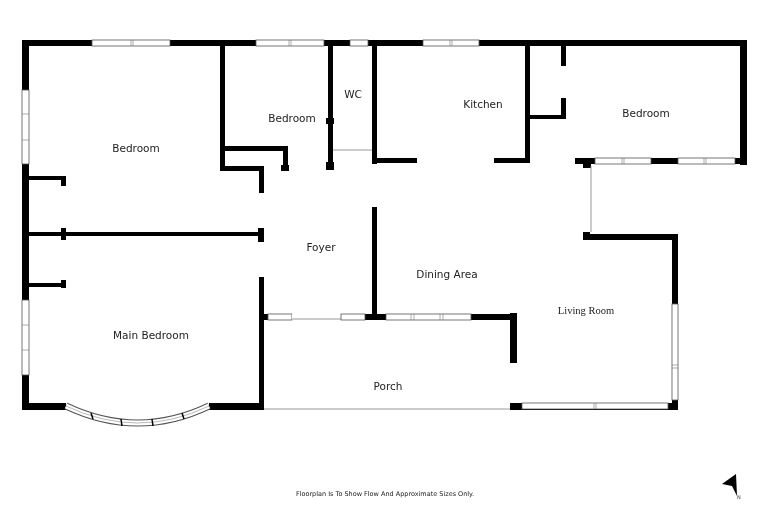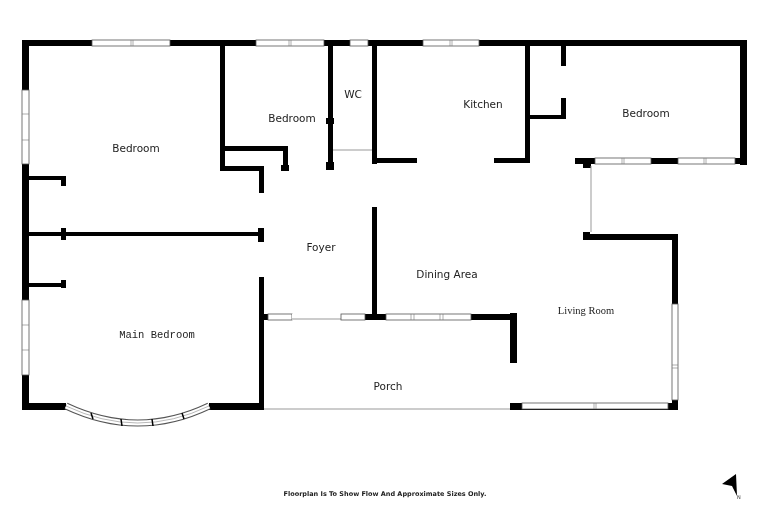--- a/index.html
+++ b/index.html
@@ -3,21 +3,21 @@
 <meta charset="utf-8">
 <style>
   html, body { margin:0; padding:0; background:#ffffff; }
   body { width:768px; height:512px; position:relative; overflow:hidden; font-family:"DejaVu Sans", sans-serif; }
   svg { position:absolute; left:0; top:0; }
   .wall { fill:#000; }
   .win { fill:#fff; stroke:#555; stroke-width:0.8; }
   .winline { stroke:#777; stroke-width:0.6; }
   .thin { stroke:#999; stroke-width:1; fill:none; }
   .label { position:absolute; font-size:10.5px; color:#222; white-space:nowrap; transform:translate(-50%,-50%);text-align:center; }
-  .footer { position:absolute; left:385px; top:494px; font-size:6.5px; color:#222; transform:translate(-50%,-50%); white-space:nowrap;font-weight:bold; }
+  .footer { position:absolute; left:385px; top:494px; font-size:6.5px; color:#222; transform:translate(-50%,-50%); white-space:nowrap; }
   .north { position:absolute; left:720px; top:470px; width:30px; height:32px; }
   .nlabel { position:absolute; left:737px; top:494px; font-size:5px; color:#333; }
 </style>
 </head>
 <body>
 
 <svg width="768" height="512" viewBox="0 0 768 512">
 
   <rect class="wall" x="22" y="40" width="724" height="6"></rect>
 
@@ -140,21 +140,21 @@
 </svg>
 
 <div class="label" style="left:136px;top:148px;">Bedroom</div>
 <div class="label" style="left:292px;top:118px;">Bedroom</div>
 <div class="label" style="left:353px;top:94px;">WC</div>
 <div class="label" style="left:454px;top:104px;margin-left:29px;">Kitchen</div>
 <div class="label" style="left:646px;top:113px;">Bedroom</div>
 <div class="label" style="left:321px;top:247px;">Foyer</div>
 <div class="label" style="left:447px;top:247px;margin-top:27px;">Dining Area</div>
 <div class="label" style="left:586px;top:310px;font-family:Liberation Serif, serif;">Living Room</div>
-<div class="label" style="left:157px;top:335px;font-family:Liberation Mono, monospace;">Main Bedroom</div>
+<div class="label" style="left:151px;top:335px;">Main Bedroom</div>
 <div class="label" style="left:388px;top:386px;">Porch</div>
 
 <div class="footer">Floorplan Is To Show Flow And Approximate Sizes Only.</div>
 
 <svg class="north" viewBox="0 0 30 32">
   <polygon points="2,14 16,4 17,26 12,16" fill="#000"></polygon>
 </svg>
 <div class="nlabel">N</div>
 
 </body></html>

